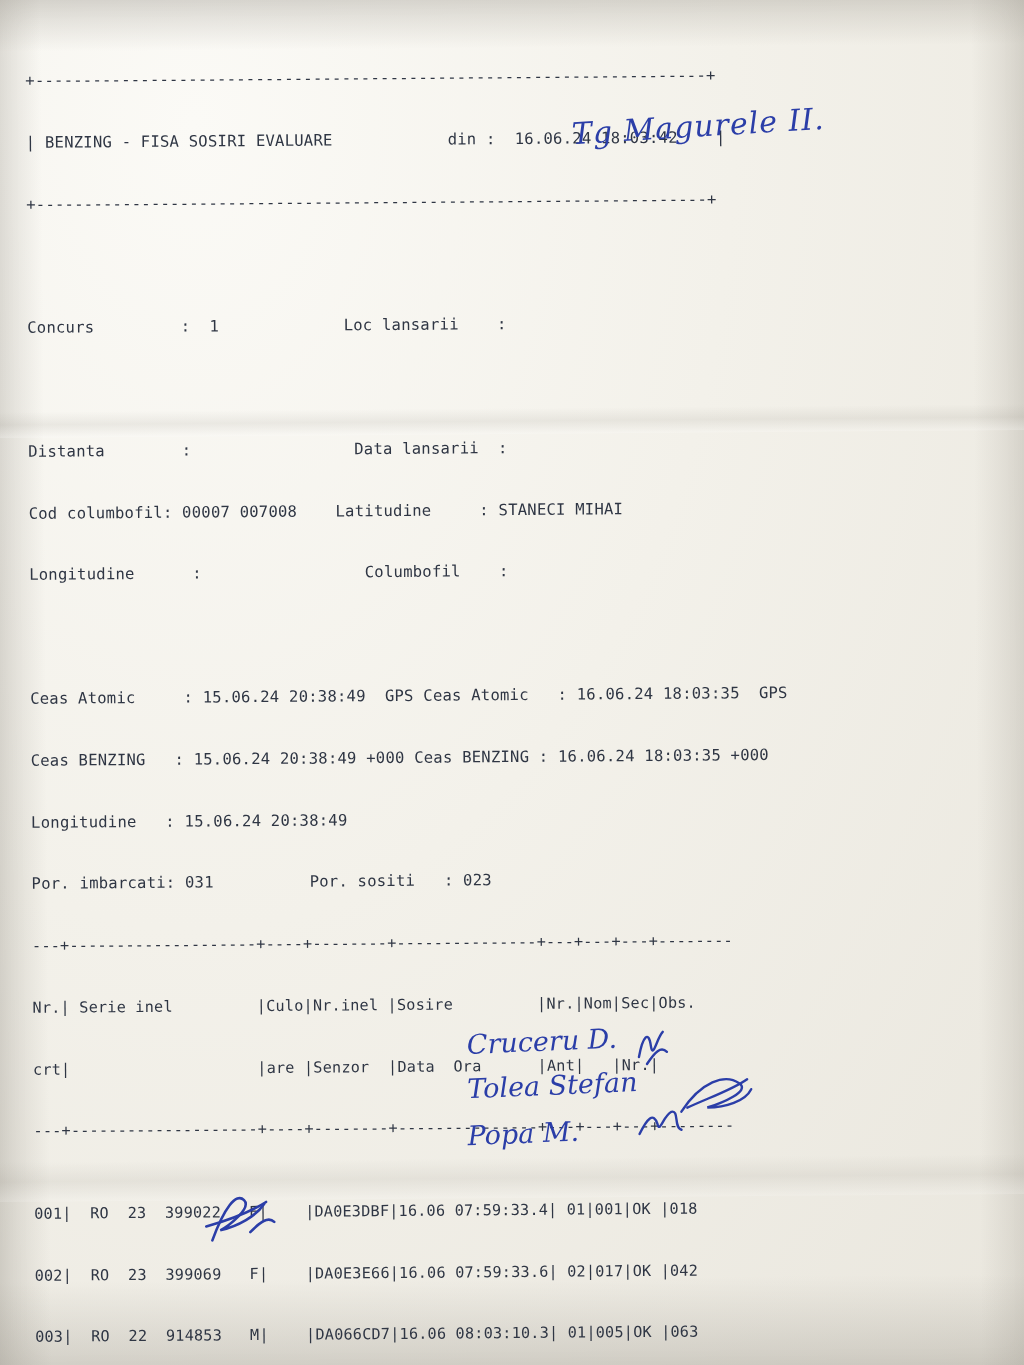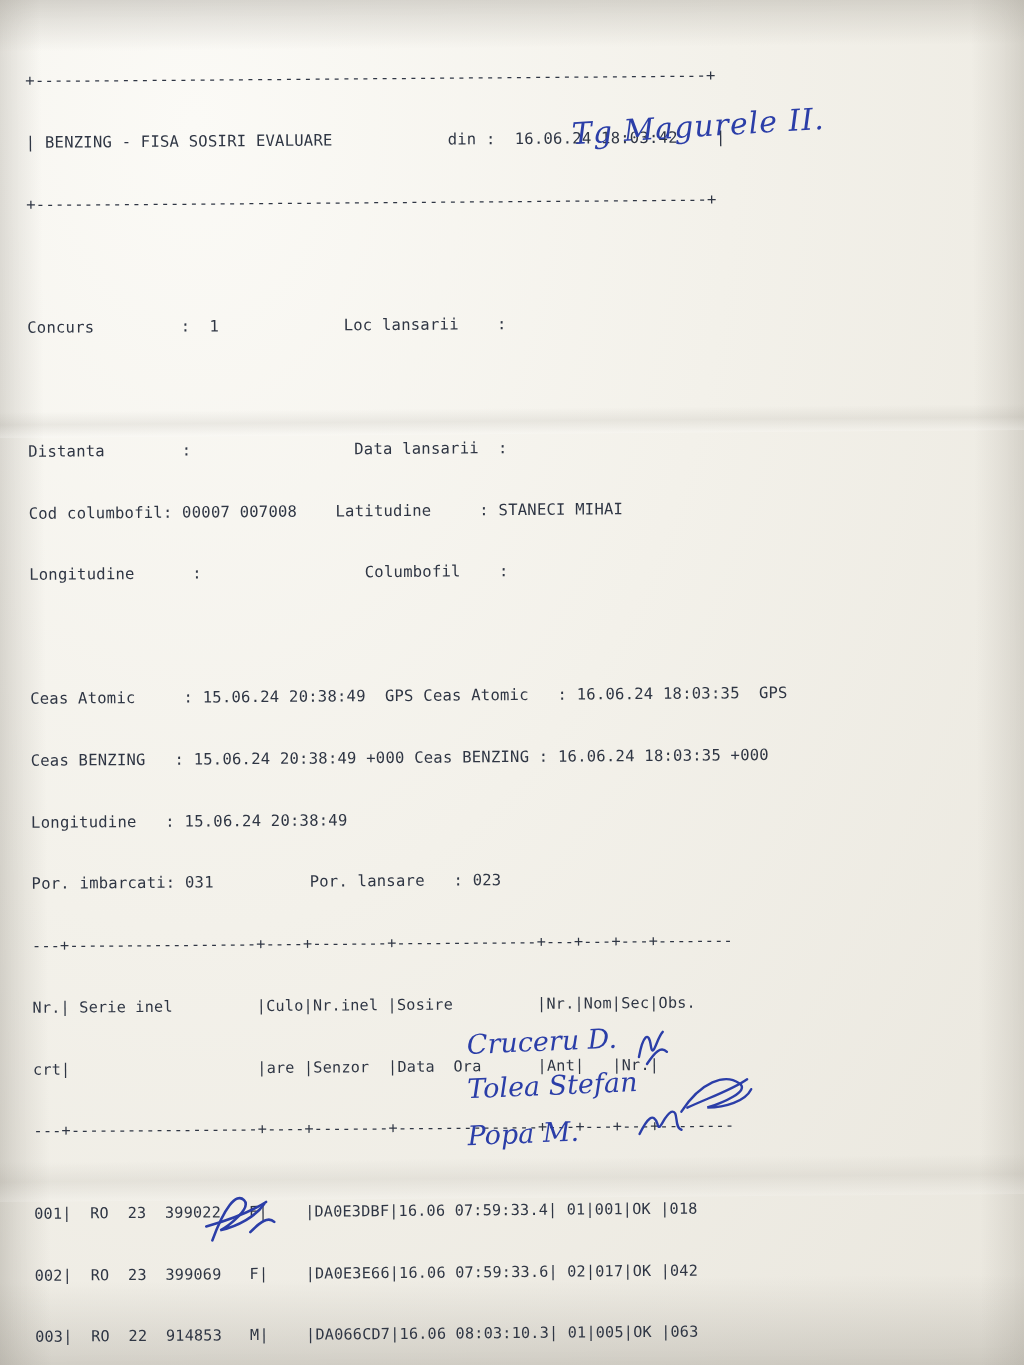--- a/index.html
+++ b/index.html
@@ -114,21 +114,21 @@
       <div class="line"> </div>
       <div class="line"><span>Concurs</span>         :  <span>1</span>             <span>Loc lansarii</span>    :</div>
       <div class="line"> </div>
       <div class="line"><span>Distanta</span>        :                 <span>Data lansarii</span>  :</div>
       <div class="line"><span>Cod columbofil:</span> <span>00007 007008</span>    <span>Latitudine</span>     : <span>STANECI MIHAI</span></div>
       <div class="line"><span>Longitudine</span>      :                 <span>Columbofil</span>    :</div>
       <div class="line"> </div>
       <div class="line"><span>Ceas Atomic</span>     : <span>15.06.24 20:38:49</span>  <span>GPS</span> <span>Ceas Atomic</span>   : <span>16.06.24 18:03:35</span>  <span>GPS</span></div>
       <div class="line"><span>Ceas BENZING</span>   : <span>15.06.24 20:38:49</span> <span>+000</span> <span>Ceas BENZING</span> : <span>16.06.24 18:03:35</span> <span>+000</span></div>
       <div class="line"><span>Longitudine</span>   : <span>15.06.24 20:38:49</span></div>
-      <div class="line"><span>Por. imbarcati:</span> <span>031</span>          <span>Por. lansare</span>   : <span>023</span></div>
+      <div class="line"><span>Por. imbarcati:</span> <span>031</span>          <span>Por. sositi</span>   : <span>023</span></div>
       <div class="line tiny">---+--------------------+----+--------+---------------+---+---+---+--------</div>
       <div class="line tiny">Nr.| Serie inel         |Culo|Nr.inel |Sosire         |Nr.|Nom|Sec|Obs.</div>
       <div class="line tiny">crt|                    |are |Senzor  |Data  Ora      |Ant|   |Nr.|</div>
       <div class="line tiny">---+--------------------+----+--------+---------------+---+---+---+--------</div>
 
       <div class="line tiny">001|  RO  23  399022   F|    |DA0E3DBF|16.06 07:59:33.4| 01|001|OK |018</div>
       <div class="line tiny">002|  RO  23  399069   F|    |DA0E3E66|16.06 07:59:33.6| 02|017|OK |042</div>
       <div class="line tiny">003|  RO  22  914853   M|    |DA066CD7|16.06 08:03:10.3| 01|005|OK |063</div>
       
       

